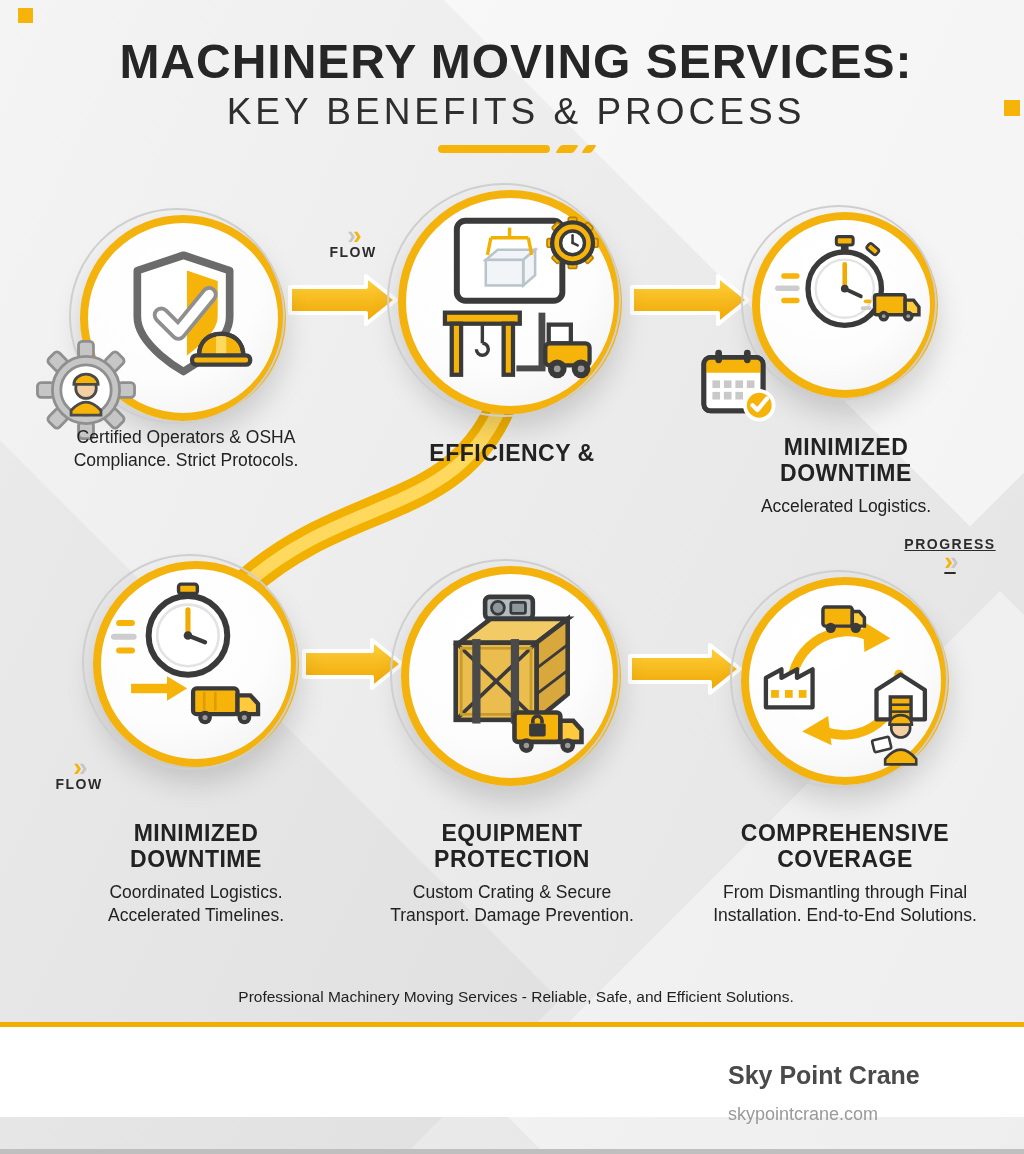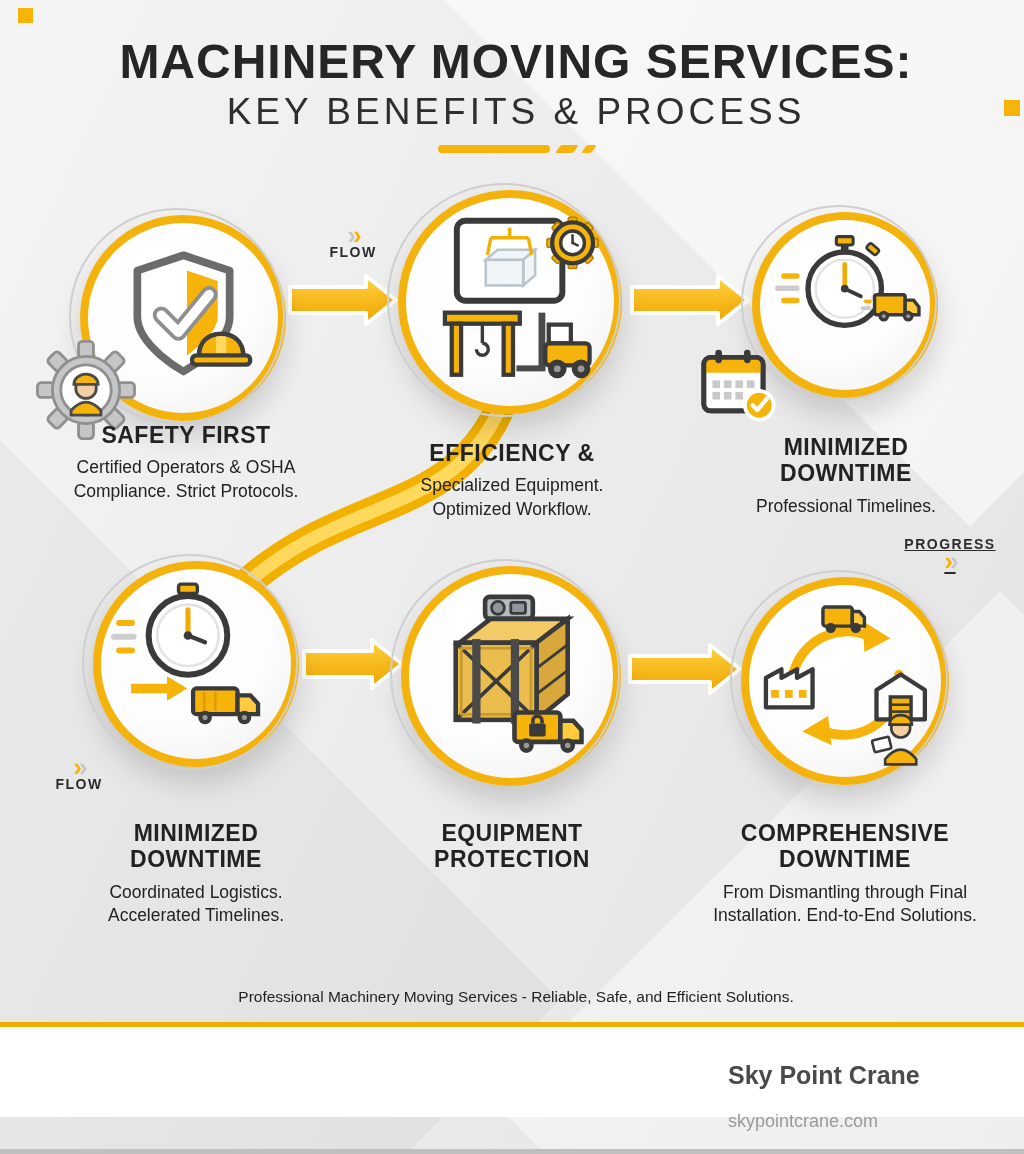--- a/index.html
+++ b/index.html
@@ -71,21 +71,21 @@
   .t5 { left:382px; top:820px; width:260px; }
   .t6 { left:700px; top:820px; width:290px; }
 
   
   .tagline { position:absolute; top:988px; left:0; width:100%; text-align:center; font-size:15.5px; color:#1f1f1f; z-index:4; }
   .accent-line { position:absolute; top:1022px; left:0; width:100%; height:5px; background:#F0AE00; z-index:4; }
   .footer { position:absolute; top:1027px; left:0; width:100%; height:90px; background:#ffffff; z-index:4; box-sizing:border-box; }
   .bottom-bar { position:absolute; bottom:0; left:0; width:100%; height:5px; background:#bfbfbf; z-index:6; }
   .brand-wrap { position:absolute; left:728px; top:34px; }
   .brand { font-size:25px; font-weight:700; color:#4a4a4a; }
-  .website { font-size:18px; color:#9a9a9a; margin-top:21px; }
+  .website { font-size:18px; color:#9a9a9a; margin-top:14px; }
 </style>
 </head>
 <body>
 
 <div class="stage">
 
   <div class="bg-diag d1"></div>
   <div class="bg-diag d2"></div>
   <div class="bg-diag d3"></div>
   <div class="sq sq1"></div>
@@ -156,21 +156,20 @@
         <rect x="52" y="8" width="16" height="18" rx="4" transform="rotate(315 60 60)"></rect>
         <circle cx="60" cy="60" r="36"></circle>
       </g>
       <circle cx="60" cy="60" r="27" fill="#ffffff" stroke="#8f8f8f" stroke-width="3"></circle>
       <circle cx="60" cy="58" r="11" fill="#f3cfa4" stroke="#4a4a4a" stroke-width="3"></circle>
       <path d="M47 54 a13,11 0 0 1 26 0 z" fill="#F6B40A" stroke="#4a4a4a" stroke-width="3"></path>
       <path d="M44 82 q16,-18 32,0 v5 h-32 z" fill="#F6B40A" stroke="#4a4a4a" stroke-width="3"></path>
     </svg>
   </div>
   <div class="node-text t1">
-    <h3>SAFETY FIRST</h3>
     <p>Certified Operators &amp; OSHA Compliance. Strict Protocols.</p>
   </div>
 
   <div class="circle n2">
     <svg viewBox="0 0 220 210">
       <rect x="48" y="10" width="124" height="94" rx="10" fill="#ffffff" stroke="#3a3a3a" stroke-width="7"></rect>
       <g stroke="#b9c4cc" stroke-width="3" fill="#f2f5f7">
         <path d="M82 56 l14,-12 h44 l-14,12 z"></path>
         <path d="M126 56 l14,-12 v30 l-14,12 z"></path>
         <rect x="82" y="56" width="44" height="30"></rect>
@@ -211,21 +210,20 @@
         <rect x="-22" y="62" width="34" height="7" fill="#4a4a4a"></rect>
         <circle cx="26" cy="66" r="11" fill="#3a3a3a"></circle>
           <circle cx="26" cy="66" r="4" fill="#9a9a9a"></circle>
         <circle cx="54" cy="66" r="11" fill="#3a3a3a"></circle>
           <circle cx="54" cy="66" r="4" fill="#9a9a9a"></circle>
       </g>
     </svg>
   </div>
   <div class="node-text t2">
     <h3>EFFICIENCY &amp;</h3>
-    <p>Specialized Equipment. Optimized Workflow.</p>
   </div>
 
   <div class="circle n3">
     <svg viewBox="0 0 200 200">
       <rect x="16" y="58" width="24" height="7" rx="3.5" fill="#F6B40A"></rect>
       <rect x="8" y="74" width="32" height="7" rx="3.5" fill="#cdcdcd"></rect>
       <rect x="16" y="90" width="24" height="7" rx="3.5" fill="#F6B40A"></rect>
       <rect x="88" y="10" width="22" height="11" rx="3" fill="#F6B40A" stroke="#3a3a3a" stroke-width="4"></rect>
       <rect x="94" y="21" width="10" height="9" fill="#3a3a3a"></rect>
       <rect x="128" y="22" width="16" height="9" rx="3" fill="#F6B40A" stroke="#3a3a3a" stroke-width="3.5" transform="rotate(40 136 26)"></rect>
@@ -261,21 +259,21 @@
         <rect x="13" y="48" width="8" height="8"></rect>
           <rect x="25" y="48" width="8" height="8"></rect>
         <rect x="37" y="48" width="8" height="8"></rect>
       </g>
       <circle cx="62" cy="62" r="15" fill="#F6B40A" stroke="#ffffff" stroke-width="4"></circle>
       <polyline points="55,62 60,67 70,55" fill="none" stroke="#ffffff" stroke-width="4.5" stroke-linecap="round" stroke-linejoin="round"></polyline>
     </svg>
   </div>
   <div class="node-text t3">
     <h3>MINIMIZED DOWNTIME</h3>
-    <p>Professional Timelines.</p>
+    <p>Accelerated Logistics.</p>
   </div>
 
   <div class="circle n4">
     <svg viewBox="0 0 200 200">
       <rect x="6" y="48" width="22" height="7" rx="3.5" fill="#F6B40A"></rect>
       <rect x="0" y="64" width="30" height="7" rx="3.5" fill="#cdcdcd"></rect>
       <rect x="6" y="80" width="22" height="7" rx="3.5" fill="#F6B40A"></rect>
       <rect x="79" y="6" width="22" height="11" rx="3" fill="#F6B40A" stroke="#3a3a3a" stroke-width="4"></rect>
       <rect x="85" y="17" width="10" height="8" fill="#3a3a3a"></rect>
       <circle cx="90" cy="66" r="46" fill="#ffffff" stroke="#3a3a3a" stroke-width="7"></circle>
@@ -323,20 +321,21 @@
         <path d="M50 9 h14 l9,10 v13 h-23 z" fill="#FFCB3D" stroke="#3a3a3a" stroke-width="5"></path>
         <circle cx="13" cy="36" r="8" fill="#3a3a3a"></circle>
           <circle cx="13" cy="36" r="3" fill="#9a9a9a"></circle>
         <circle cx="58" cy="36" r="8" fill="#3a3a3a"></circle>
           <circle cx="58" cy="36" r="3" fill="#9a9a9a"></circle>
       </g>
     </svg>
   </div>
   <div class="node-text t5">
     <h3>EQUIPMENT PROTECTION</h3>
+    <p>Custom Crating &amp; Secure Transport. Damage Prevention.</p>
   </div>
 
   <div class="circle n6">
     <svg viewBox="0 0 200 200">
       <path d="M38 112 A 64 64 0 0 1 128 48" fill="none" stroke="#F6B40A" stroke-width="11" stroke-linecap="round"></path>
       <polygon points="120,30 152,50 122,66" fill="#F6B40A"></polygon>
       <path d="M162 92 A 64 64 0 0 1 76 158" fill="none" stroke="#F6B40A" stroke-width="11" stroke-linecap="round"></path>
       <polygon points="84,174 50,158 80,140" fill="#F6B40A"></polygon>
       <g transform="translate(74,6)">
         <rect x="0" y="8" width="34" height="22" rx="3" fill="#F6B40A" stroke="#3a3a3a" stroke-width="4"></rect>
@@ -358,21 +357,21 @@
       </g>
       <g transform="translate(138,138)">
         <rect x="-6" y="28" width="20" height="14" rx="2" fill="#ffffff" stroke="#3a3a3a" stroke-width="3" transform="rotate(-14 4 35)"></rect>
         <circle cx="26" cy="16" r="11" fill="#f3cfa4" stroke="#3a3a3a" stroke-width="3"></circle>
         <path d="M13 12 a13 11 0 0 1 26 0 z" fill="#F6B40A" stroke="#3a3a3a" stroke-width="3"></path>
         <path d="M8 52 q18,-22 36,0 v6 h-36 z" fill="#F6B40A" stroke="#3a3a3a" stroke-width="3"></path>
       </g>
     </svg>
   </div>
   <div class="node-text t6">
-    <h3>COMPREHENSIVE DOWNTIME</h3>
+    <h3>COMPREHENSIVE COVERAGE</h3>
     <p>From Dismantling through Final Installation. End-to-End Solutions.</p>
   </div>
 
   <div class="tagline">Professional Machinery Moving Services - Reliable, Safe, and Efficient Solutions.</div>
   <div class="accent-line"></div>
   <div class="footer">
     <div class="brand-wrap">
       <div class="brand">Sky Point Crane</div>
       <div class="website">skypointcrane.com</div>
     </div>

